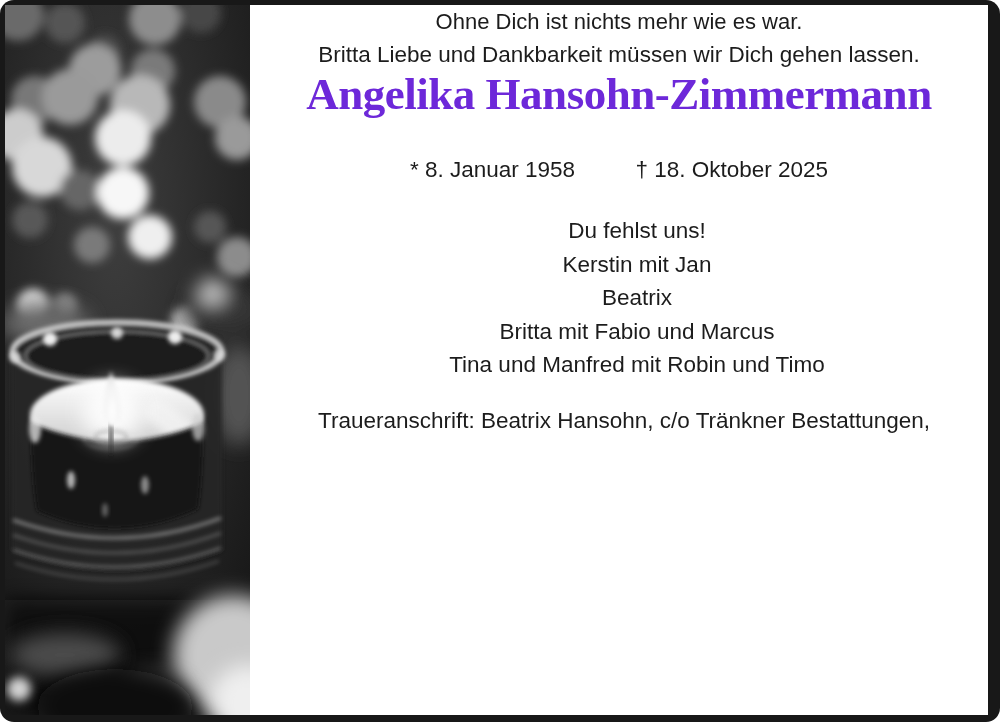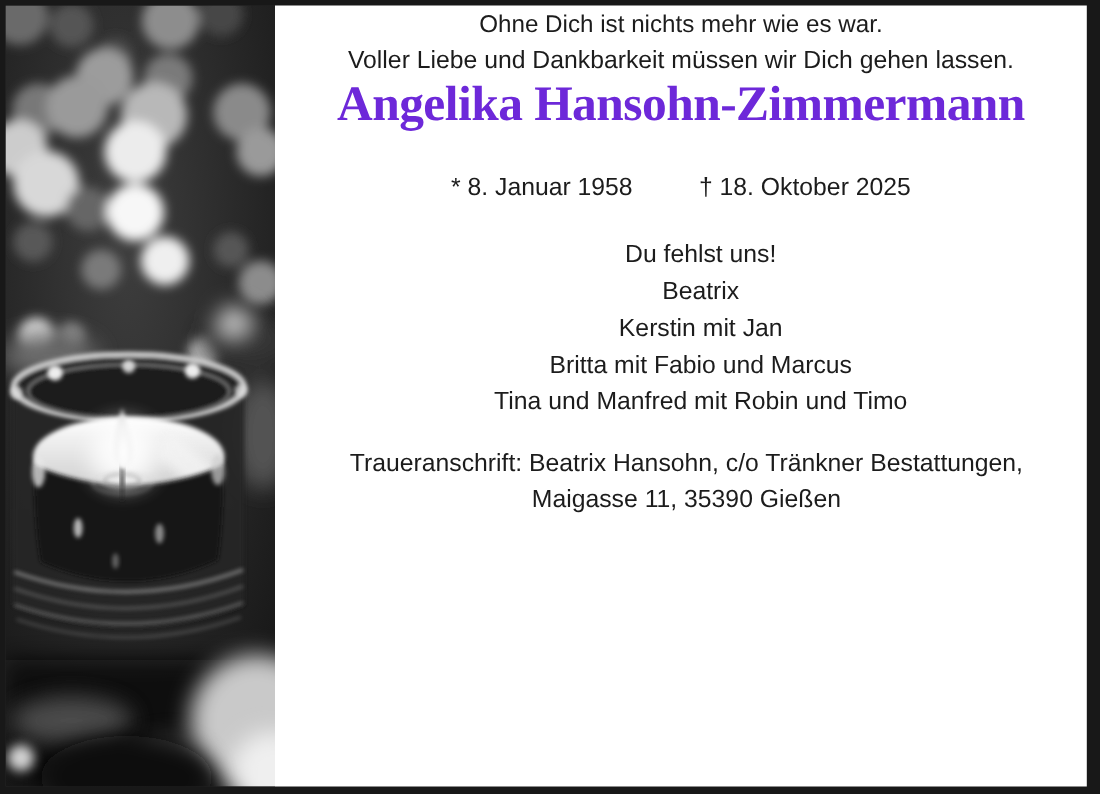--- a/index.html
+++ b/index.html
@@ -2,20 +2,21 @@
 <html><head>
 <meta charset="utf-8">
 <style>
   html,body { margin:0; padding:0; background:#ffffff; }
   .frame {
     position:relative;
     width:1000px; height:722px;
     background:#181818;
     overflow:hidden;
     font-family:"Liberation Sans", sans-serif;
+    border-radius:14px;
   }
   .photo {
     position:absolute; left:5px; top:5px;
     width:245px; height:710px;
     background:#262626; overflow:hidden;
   }
   .photo svg { display:block; }
   .content {
     position:absolute; left:250px; top:5px;
     width:738px; height:710px;
@@ -162,37 +163,36 @@
       <circle cx="243" cy="698" r="38" fill="#efefef" filter="url(#b10)"></circle>
       <ellipse cx="110" cy="702" rx="78" ry="38" fill="#0d0d0d" filter="url(#b10)"></ellipse>
       <circle cx="14" cy="684" r="12" fill="#d2d2d2" filter="url(#b5)"></circle>
     </svg>
   </div>
 
   <div class="content">
 
     <p class="opening-1">Ohne Dich ist nichts mehr wie es war.</p>
 
-    <p class="opening-2">Voller Liebe und Dankbarkeit müssen wir Dich gehen lassen.</p>
+    <p class="opening-2">Britta Liebe und Dankbarkeit müssen wir Dich gehen lassen.</p>
 
     <h1 class="name">Angelika Hansohn-Zimmermann</h1>
 
     <p class="dates">
       <span class="date-part">* 8. Januar 1958</span>
       <span class="date-part death">† 18. Oktober 2025</span>
     </p>
 
     <div class="mourners">
       <p>Du fehlst uns!</p>
+      <p>Kerstin mit Jan</p>
       <p>Beatrix</p>
-      <p>Kerstin mit Jan</p>
       <p>Britta mit Fabio und Marcus</p>
       <p>Tina und Manfred mit Robin und Timo</p>
     </div>
 
 
     <div class="address">
       <p>Traueranschrift: Beatrix Hansohn, c/o Tränkner Bestattungen,</p>
-      <p>Maigasse 11, 35390 Gießen</p>
     </div>
 
   </div>
 </div>
 
 </body></html>

